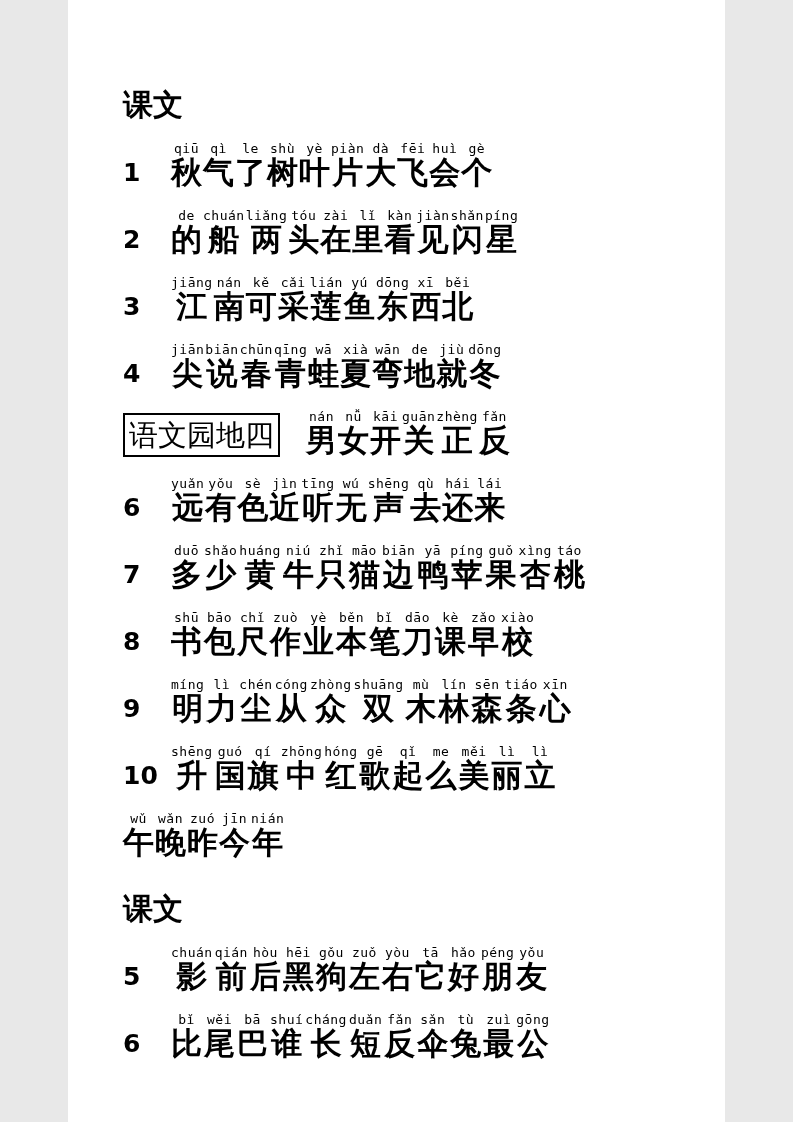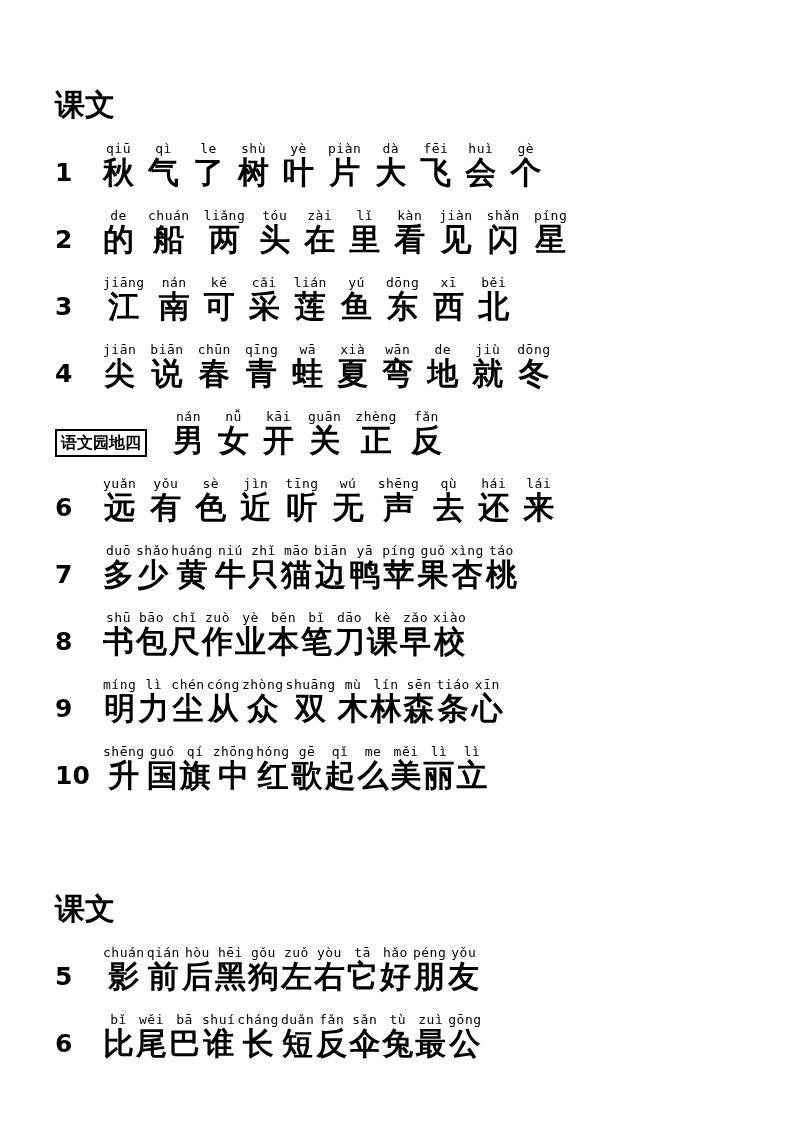--- a/index.html
+++ b/index.html
@@ -1,18 +1,18 @@
 <!DOCTYPE html>
 <html><head>
 <meta charset="utf-8">
 <style>
   html,body { margin:0; padding:0; background:#e8e8e8; }
   .page {
     position:relative;
-    width:793px; height:1122px;
+    width:657px; height:1122px;
     margin:0 auto;
     background:#ffffff;
     color:#000000;
     font-family:"Liberation Sans", sans-serif;
     box-sizing:border-box;
     padding:55px 10px 0 55px;
     overflow:hidden;
   }
   .block {
     height:67px;
@@ -30,32 +30,32 @@
     width:48px;
     flex-shrink:0;
     font-size:25px;
     font-weight:bold;
     line-height:1;
     padding-bottom:4px;
     font-family:"DejaVu Sans", sans-serif;
   }
   .box-label {
     border:2px solid #000;
-    font-size:16px;
-    font-weight:bold;
+    font-size:29px;
+    font-weight:normal;
     line-height:1.25;
     padding:2px 4px;
     margin-right:26px;
     white-space:nowrap;
     font-family:"DejaVu Sans", sans-serif;
   }
   .units {
     display:flex;
     align-items:flex-end;
-    gap:14px;
+    gap:1px;
   }
   .units.tight { gap:2px; }
   .unit {
     display:flex;
     flex-direction:column;
     align-items:center;
   }
   .py {
     font-family:"DejaVu Sans Mono", monospace;
     font-size:13px;
@@ -522,20 +522,42 @@
           <div class="py">lì</div>
           <div class="ch">丽</div>
         </div>
         <div class="unit">
           <div class="py">lì</div>
           <div class="ch">立</div>
         </div>
       </div>
     </div>
     <div class="block">
+      <div class="units">
+        <div class="unit">
+          <div class="py">wǔ</div>
+          <div class="ch">午</div>
+        </div>
+        <div class="unit">
+          <div class="py">wǎn</div>
+          <div class="ch">晚</div>
+        </div>
+        <div class="unit">
+          <div class="py">zuó</div>
+          <div class="ch">昨</div>
+        </div>
+        <div class="unit">
+          <div class="py">jīn</div>
+          <div class="ch">今</div>
+        </div>
+        <div class="unit">
+          <div class="py">nián</div>
+          <div class="ch">年</div>
+        </div>
+      </div>
     </div>
     <div class="block">
       <div class="section-header">课文</div>
     </div>
     <div class="block">
       <div class="row-num">5</div>
       <div class="units tight">
         <div class="unit">
           <div class="py">chuán</div>
           <div class="ch">影</div>

